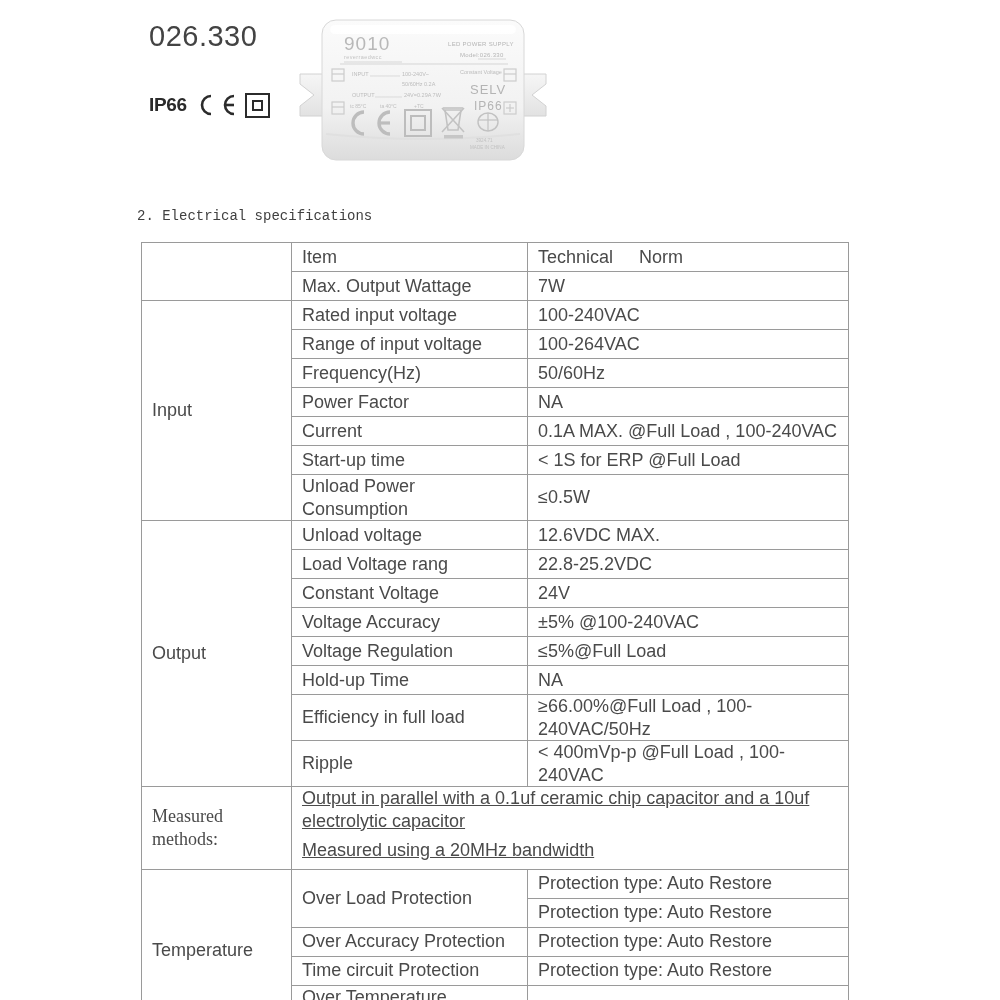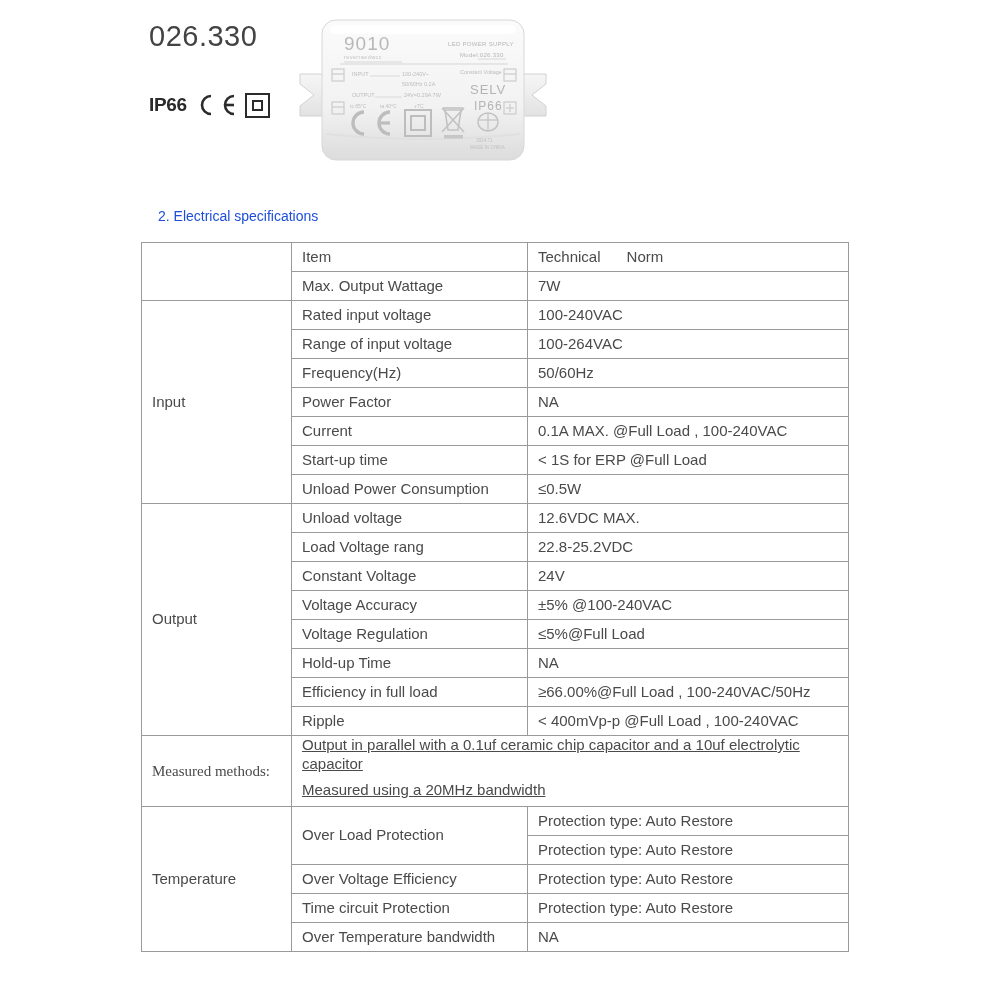--- a/index.html
+++ b/index.html
@@ -77,45 +77,46 @@
     position: absolute;
     left: 292px;
     top: 12px;
     width: 262px;
     height: 168px;
   }
 
   
   #section-heading {
     position: absolute;
-    left: 158px;
+    left: 137px;
     top: 208px;
     font-size: 14px;
-    color: #1d4ed8;
+    color: #404040;
     white-space: nowrap;
+    font-family: Liberation Mono, monospace;
   }
 
   
   #spec-table {
     position: absolute;
     left: 141px;
     top: 242px;
     width: 707px;
     border-collapse: collapse;
     table-layout: fixed;
     font-size: 12.5px;
     color: #4a4a4a;
   }
   #spec-table td {
     border: 1px solid #9a9a9a;
     padding: 0 10px;
     vertical-align: middle;
     height: 28px;
     line-height: 1.25;
-    font-size: 15px;
+    font-size: 18px;
     color: #4a4a4a;
     background: #ffffff;
     overflow: hidden;
   }
   col.c-group { width: 150px; }
   col.c-item  { width: 236px; }
   col.c-value { width: 321px; }
 
   td.group-cell {
     vertical-align: middle;
@@ -335,21 +336,21 @@
 
     <tr>
       <td class="group-cell" rowspan="5">Temperature</td>
       <td class="protect-row" rowspan="2">Over Load Protection</td>
       <td class="protect-row">Protection type: Auto Restore</td>
     </tr>
     <tr>
       <td class="protect-row">Protection type: Auto Restore</td>
     </tr>
     <tr>
-      <td class="protect-row-tall">Over Voltage Efficiency</td>
+      <td class="protect-row-tall">Over Accuracy Protection</td>
       <td class="protect-row-tall">Protection type: Auto Restore</td>
     </tr>
     <tr>
       <td class="protect-row-tall">Time circuit Protection</td>
       <td class="protect-row-tall">Protection type: Auto Restore</td>
     </tr>
     <tr>
       <td class="protect-row-tall">Over Temperature bandwidth</td>
       <td class="protect-row-tall">NA</td>
     </tr>

